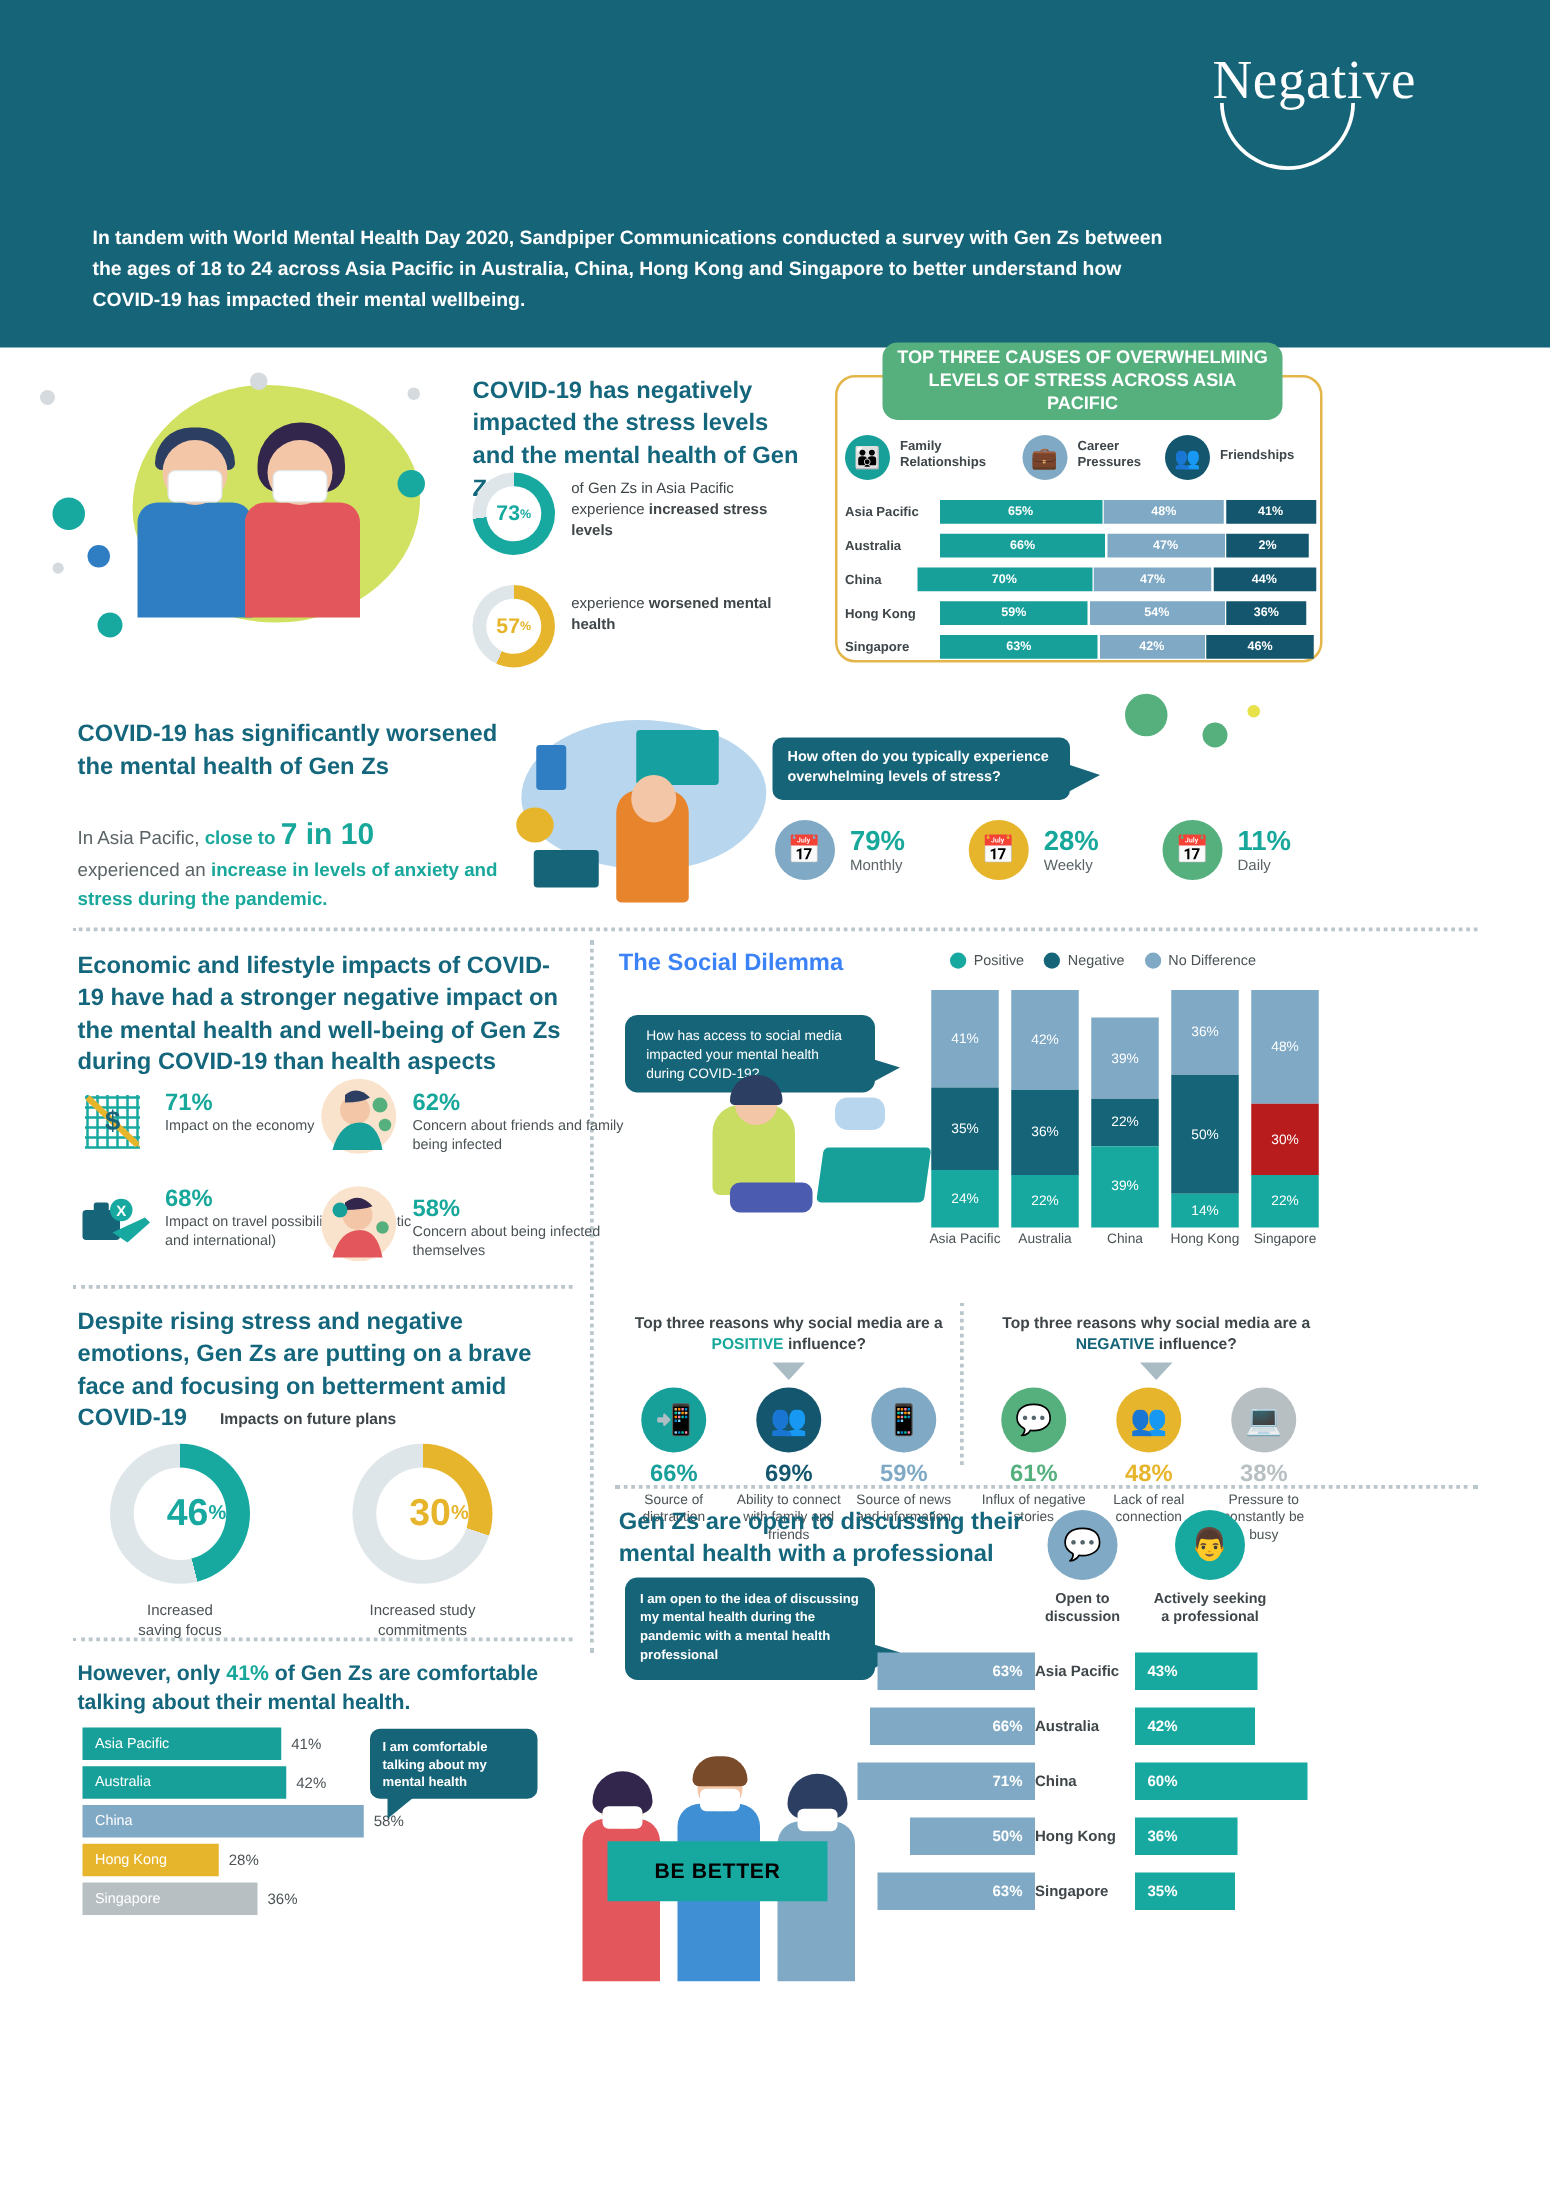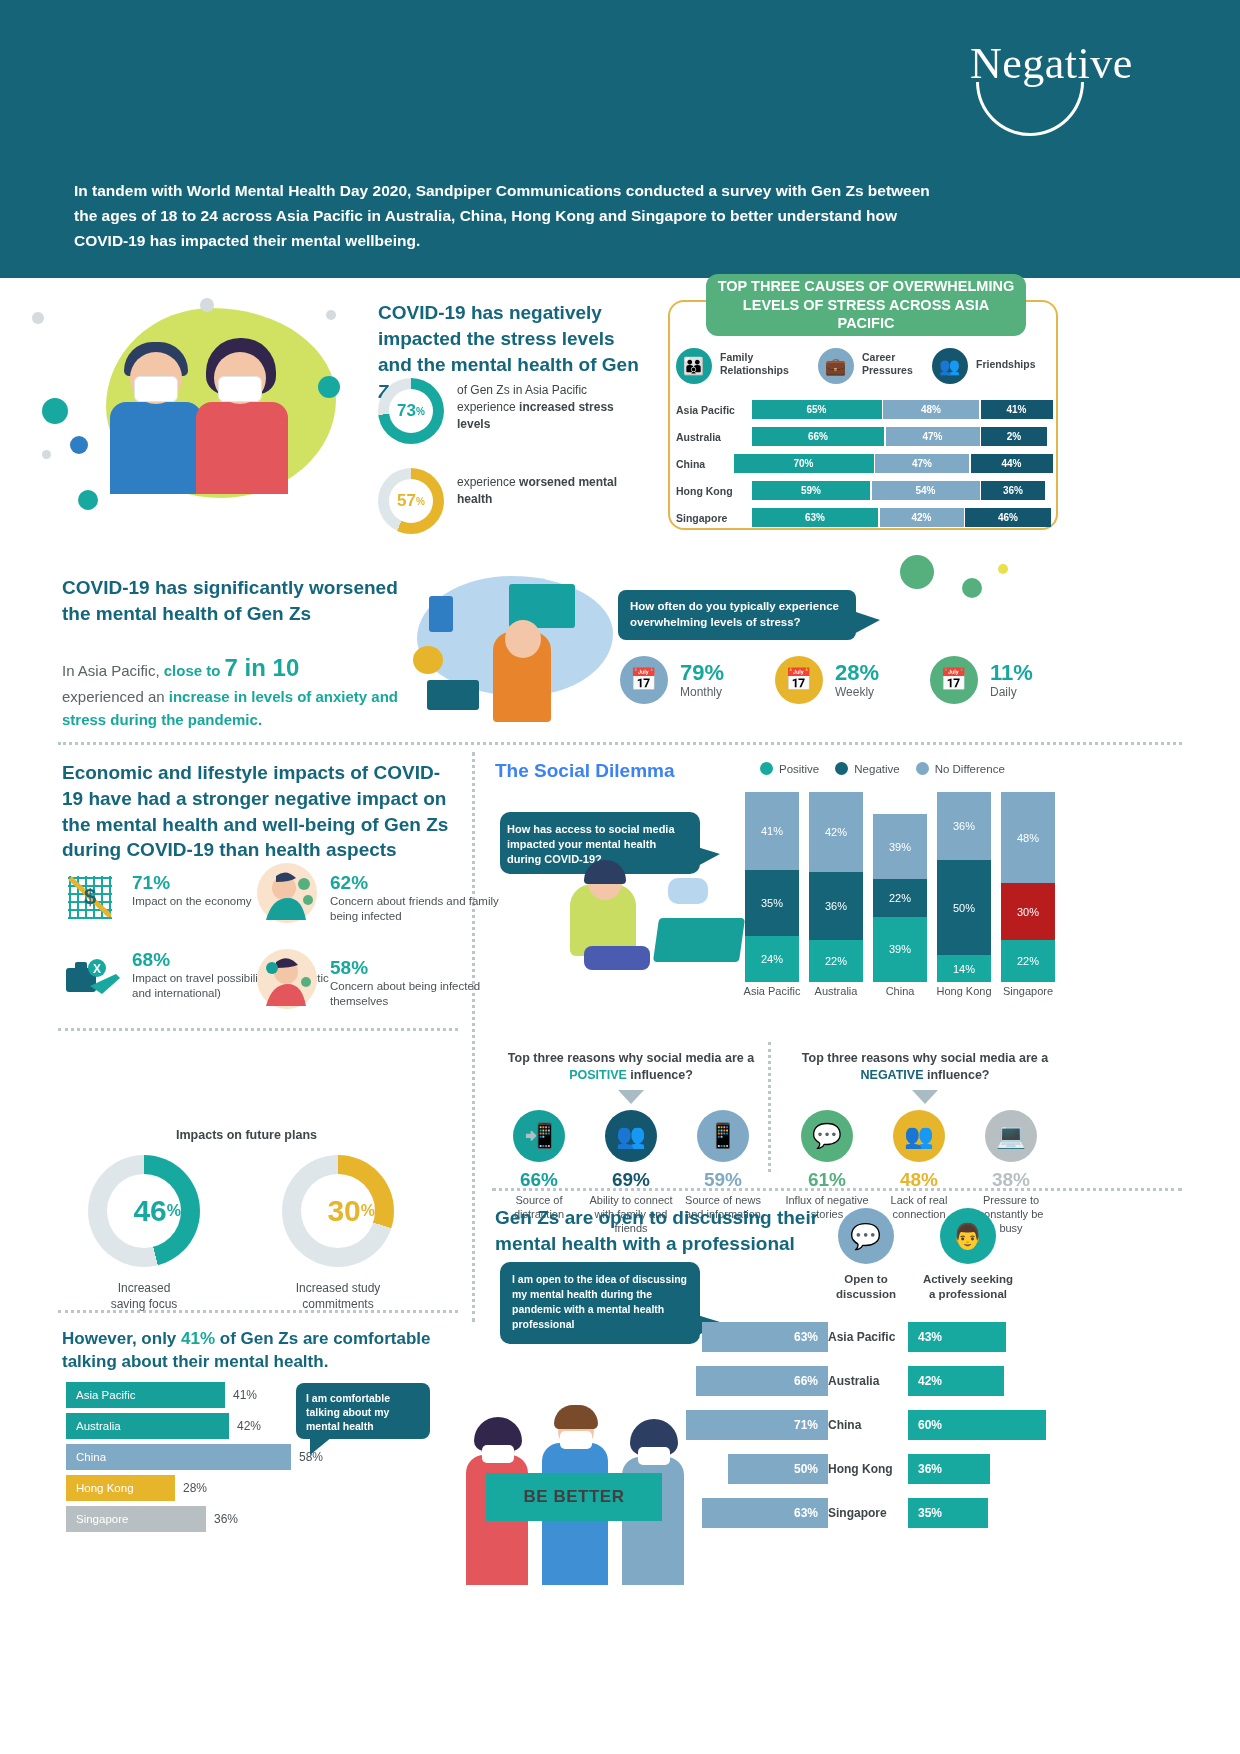--- a/index.html
+++ b/index.html
@@ -180,21 +180,21 @@
 
   
   .s6-title { position:absolute; left:495px; top:760px; font-size:19px; font-weight:bold; color:#3b82f6; }
   .legend { position:absolute; left:760px; top:762px; display:flex; gap:16px; align-items:center; }
   .legend .li { display:flex; align-items:center; gap:6px; font-size:11.5px; color:#4b5356; }
   .legend .dot { width:13px; height:13px; border-radius:50%; }
 
   .speech3 {
     position:absolute; left:500px; top:812px; width:200px; height:62px;
     background:#156478; border-radius:10px; color:#fff;
-    font-size:11px; font-weight:bold; line-height:1.36; padding:10px 7px;
+    font-size:11px; font-weight:normal; line-height:1.36; padding:10px 17px;
   }
   .speech3:after {
     content:""; position:absolute; right:-20px; bottom:6px;
     border-left:26px solid #156478; border-top:8px solid transparent;
     border-bottom:14px solid transparent;
   }
   .illus3 { position:absolute; left:560px; top:860px; width:190px; height:120px; }
 
   .sbar-chart { position:absolute; left:745px; top:792px; width:312px; height:190px; }
   .sbar { position:absolute; bottom:0; width:54px; display:flex; flex-direction:column; }
@@ -227,21 +227,21 @@
   .pr-row { position:absolute; height:30px; }
   .pr-left { position:absolute; right:0; height:30px; background:#7fa9c4; display:flex; align-items:center; justify-content:flex-end;
              padding-right:10px; color:#fff; font-size:12px; font-weight:bold; }
   .pr-name { position:absolute; left:828px; width:100px; text-align:left; font-size:12px; font-weight:bold; color:#3f4649; line-height:30px; }
   .pr-right { position:absolute; left:908px; height:30px; background:#17a9a0; display:flex; align-items:center;
               padding-left:10px; color:#fff; font-size:12px; font-weight:bold; }
 
   .illus4 { position:absolute; left:450px; top:1395px; width:250px; height:200px; }
   .bebetter {
     position:absolute; left:486px; top:1473px; width:176px; height:48px;
-    background:#17a9a0; color:#404040; font-size:17px; font-weight:bold;
+    background:#17a9a0; color:#000000; font-size:17px; font-weight:bold;
     display:flex; align-items:center; justify-content:center; letter-spacing:.5px;
   }
 </style>
 </head>
 <body>
 
 <div class="page">
 
   <div class="header">
     <div class="hdr-sub">In tandem with World Mental Health Day 2020, Sandpiper Communications conducted a survey with Gen Zs between the ages of 18 to 24 across Asia Pacific in Australia, China, Hong Kong and Singapore to better understand how COVID-19 has impacted their mental wellbeing.</div>
@@ -466,20 +466,21 @@
       <path d="M10 58 q6 -22 22 -22 q14 0 18 22 z" fill="#e2565c"></path>
       <circle cx="16" cy="20" r="6" fill="#17a09a"></circle>
       <circle cx="50" cy="34" r="5" fill="#55b07e"></circle>
     </svg>
   </div>
   <div class="impact" style="left:330px;top:958px;">
     <div class="num">58%</div>
     <div class="lab">Concern about being infected themselves</div>
   </div>
 
+  <div class="s4-title">Despite rising stress and negative emotions, Gen Zs are putting on a brave face and focusing on betterment amid COVID-19</div>
   <div class="s4-sub">Impacts on future plans</div>
 
   <div class="bigdonut" style="left:88px;top:1155px;background:conic-gradient(#17a9a0 0% 46%, #dfe6e9 46% 100%);">
     <div class="hole" style="color:#17a9a0;">
       <span>46</span>
         <sup>%</sup>
     </div>
   </div>
   <div class="bd-lab" style="left:69px;top:1280px;">
     <span>Increased</span><br><span>saving focus</span>

